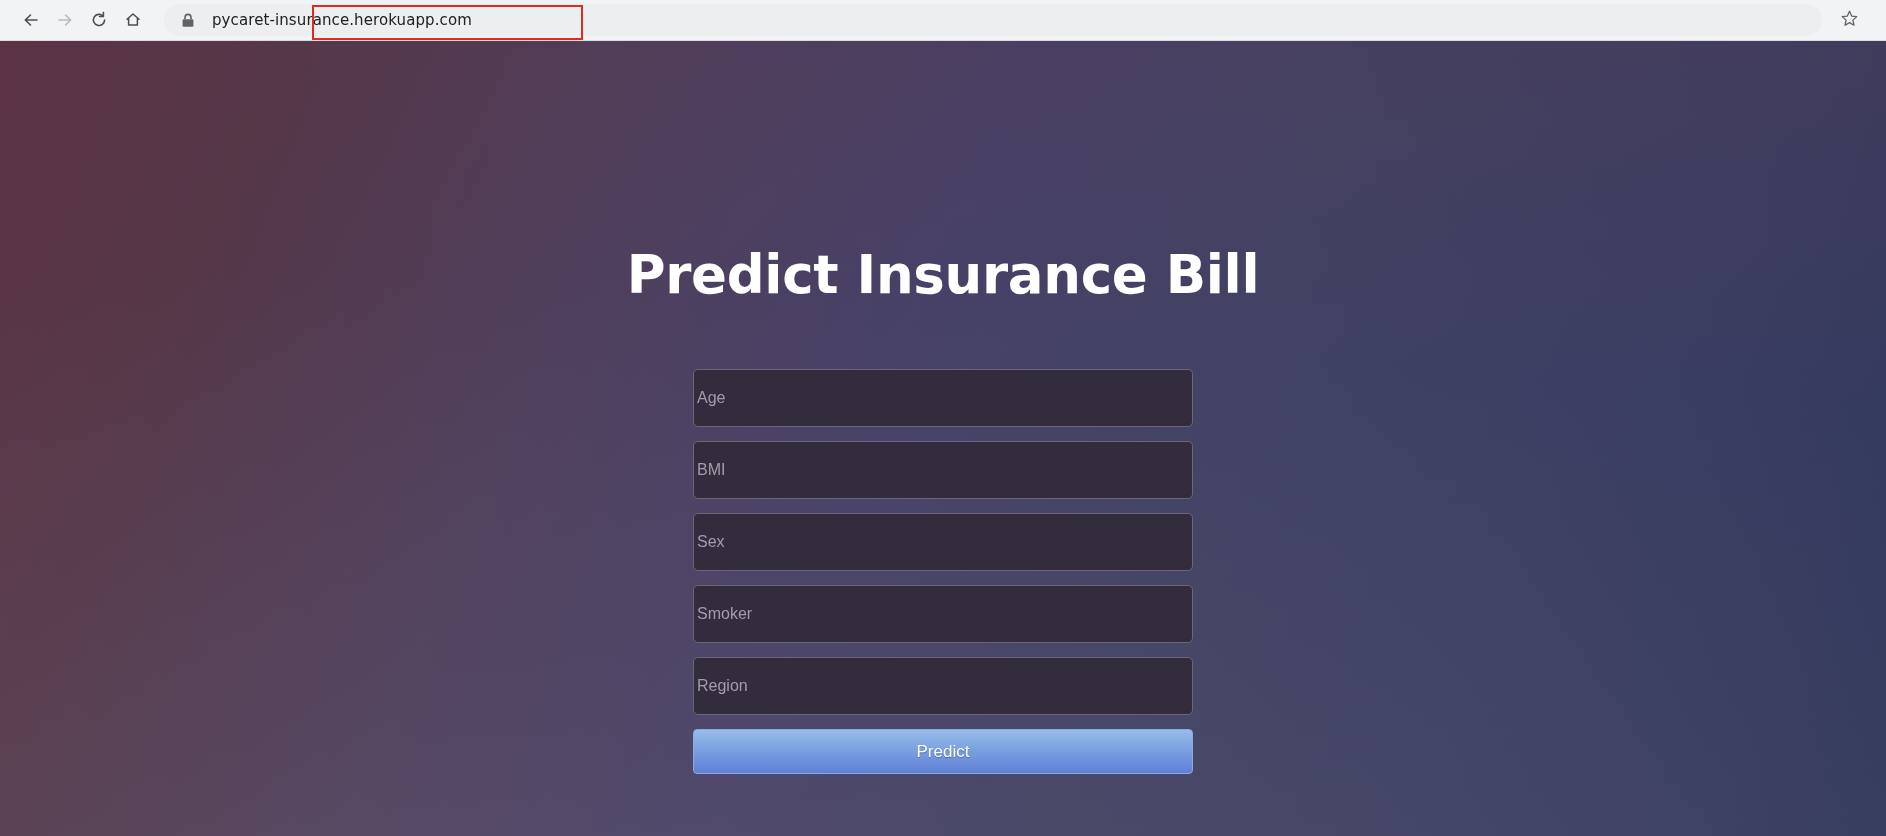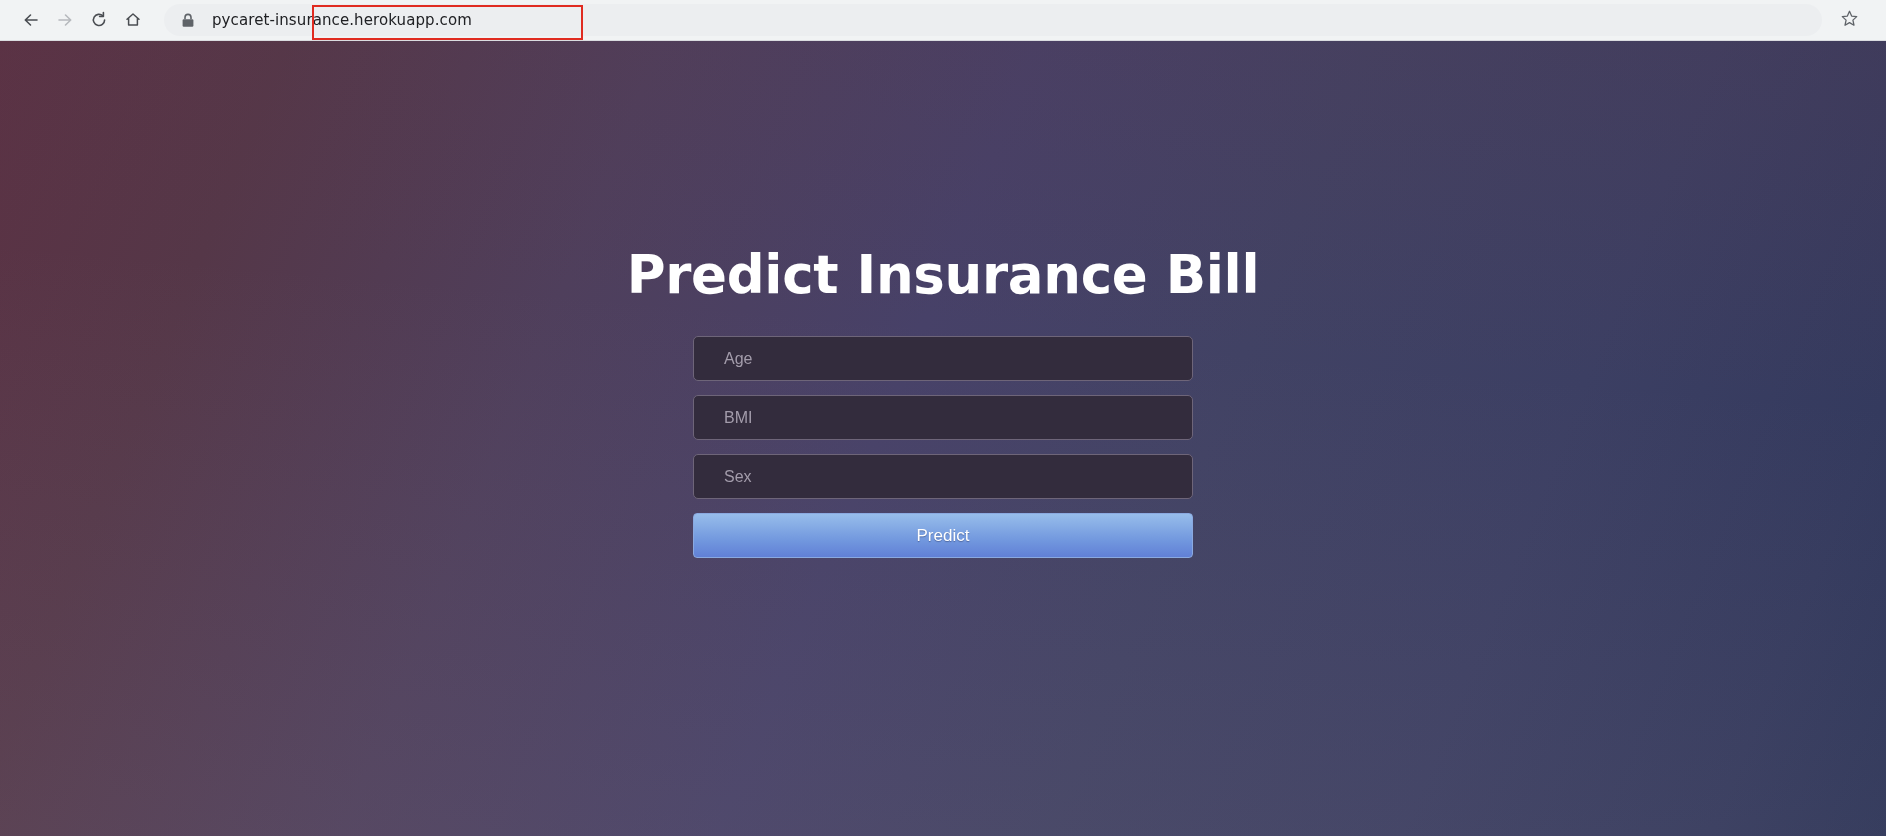--- a/index.html
+++ b/index.html
@@ -141,38 +141,38 @@
     align-items: center;
     padding-top: 203px;
   }
 
   .page-title {
     font-size: 53px;
     font-weight: bold;
     color: #ffffff;
     letter-spacing: -0.3px;
     text-align: right;
-    margin-bottom: 31px;
+    margin-bottom: 64px;
     font-family: "DejaVu Sans", sans-serif;
   }
 
   .form {
     width: 500px;
     display: flex;
     flex-direction: column;
   }
 
   .field {
     width: 500px;
-    height: 45px;
+    height: 58px;
     background: #332c3d;
     border: 1px solid #6e6579;
     border-radius: 5px;
     margin-bottom: 14px;
-    padding: 0 30px;
+    padding: 0 3px;
     color: #e8e4ee;
     font-size: 16px;
     font-family: "Liberation Sans", sans-serif;
     outline: none;
     display: block;
   }
   .field::placeholder {
     color: #a39cab;
     opacity: 1;
     font-size: 16px;
@@ -263,18 +263,20 @@
 
     <form class="form">
 
       <input class="field" type="text" placeholder="Age" style="">
 
       <input class="field" type="text" placeholder="BMI" style="">
 
       <input class="field" type="text" placeholder="Sex" style="">
 
 
-
+      <input class="field" type="text" placeholder="Smoker" style="">
+
+      <input class="field" type="text" placeholder="Region" style="">
 
       <button class="predict-button" type="submit">Predict</button>
     </form>
   </div>
 </div>
 
 </body></html>

